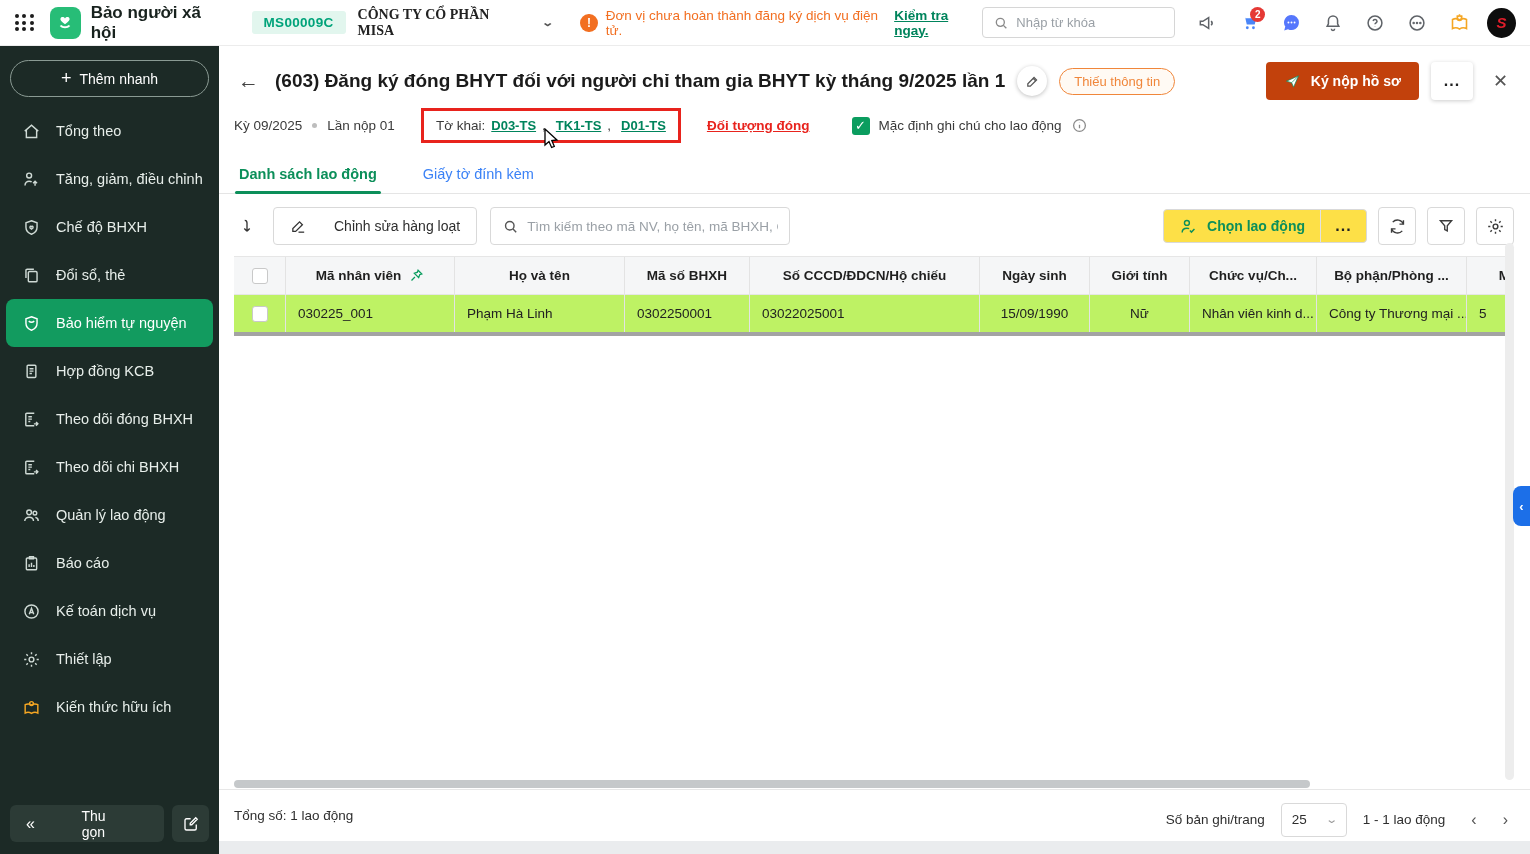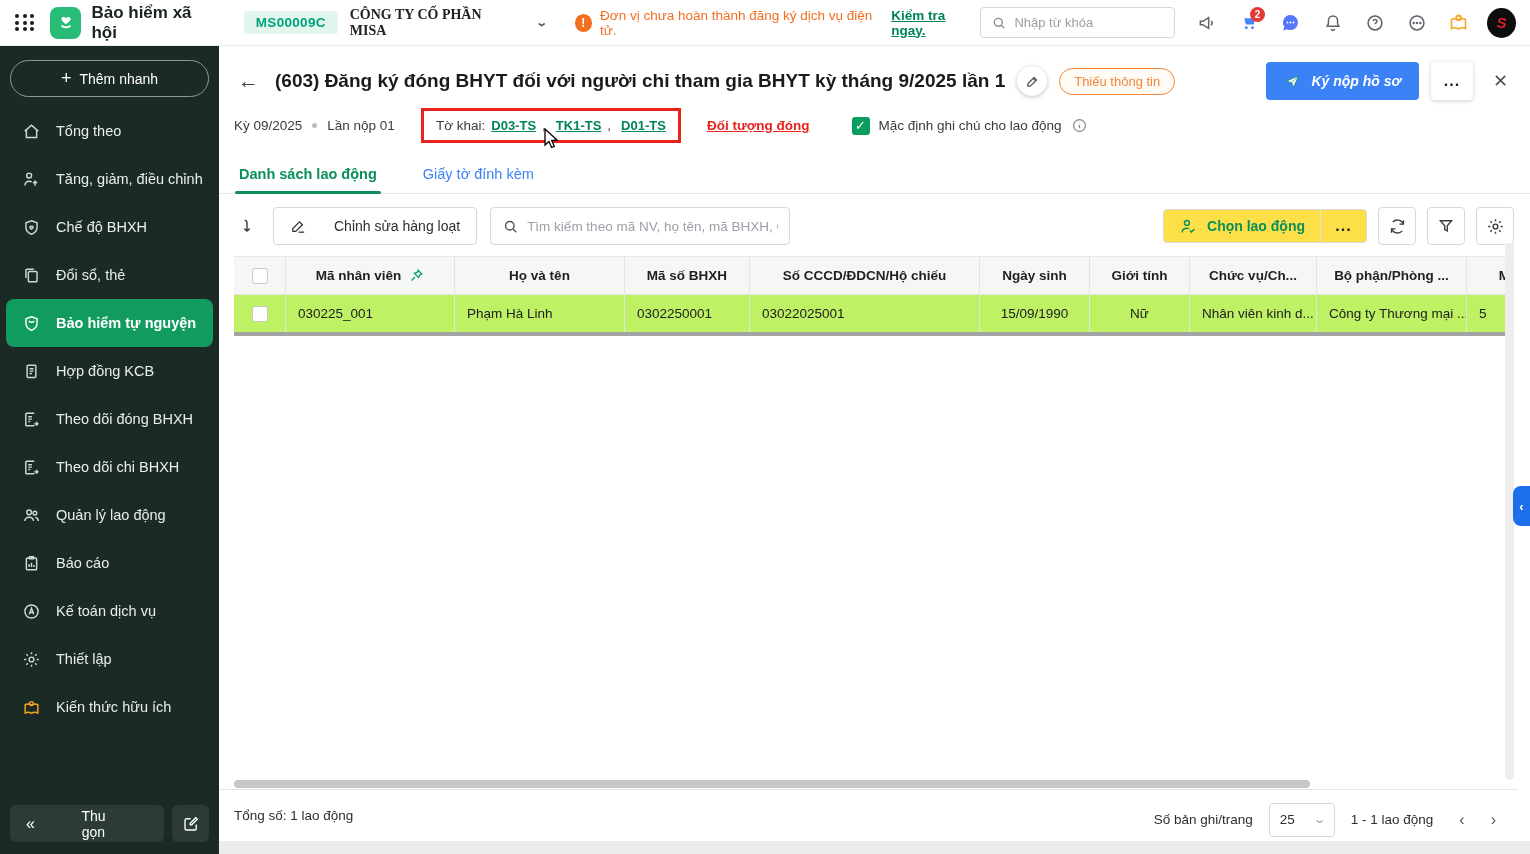--- a/index.html
+++ b/index.html
@@ -27,38 +27,38 @@
   .tico { width:36px; height:34px; display:flex; align-items:center; justify-content:center; position:relative; cursor:pointer; color:#5f6368; }
   .cart-badge { position:absolute; top:1px; right:2px; background:#e53935; color:#fff; font-size:10px; font-weight:bold; min-width:15px; height:15px; border-radius:8px; display:flex; align-items:center; justify-content:center; padding:0 3px; }
   .avatar { width:30px; height:30px; border-radius:50%; background:#0d0d0d; color:#e01e2b; display:flex; align-items:center; justify-content:center; font-weight:bold; font-style:italic; font-size:15px; margin-right:14px; cursor:pointer; }
 
   
   .sidebar { position:absolute; top:46px; left:0; width:219px; height:808px; background:#1c2a26; color:#e9efec; z-index:20; }
   .quick-add { margin:14px 10px 10px 10px; height:37px; border:1px solid #8a9a93; border-radius:19px; display:flex; align-items:center; justify-content:center; gap:8px; font-size:14px; color:#fff; cursor:pointer; }
   .nav { }
   .nav-item { height:48px; display:flex; align-items:center; gap:14px; padding-left:22px; font-size:14.5px; cursor:pointer; color:#e7eeea; }
   .nav-item .icon { width:20px; color:#cfdad5; }
-  .nav-item.active { background:#129b5f; margin:0 6px; padding-left:16px; border-radius:8px; color:#fff; font-weight:bold; }
+  .nav-item.active { background:#129b5f; margin:0 6px; padding-left:16px; border-radius:8px; color:#fff; font-weight:normal; }
   .nav-item.active .icon { color:#fff; }
   .nav-item.orange-ic .icon { color:#f5a623; }
   .side-bottom { position:absolute; bottom:12px; left:10px; right:10px; display:flex; gap:8px; }
   .collapse-btn { flex:1; height:37px; background:#2c3b36; border-radius:6px; display:flex; align-items:center; font-size:14px; color:#fff; cursor:pointer; padding:0 16px; }
   .collapse-btn .dbl { font-size:16px; letter-spacing:-2px; margin-right:36px; }
   .collapse-btn span.lbl { flex:1; text-align:center; margin-right:30px; }
   .compose-btn { width:37px; height:37px; background:#2c3b36; border-radius:6px; display:flex; align-items:center; justify-content:center; color:#fff; cursor:pointer; }
 
   
   .main { position:absolute; top:46px; left:219px; width:1311px; height:808px; background:#fff; }
   .page-head { padding:16px 14px 0 15px; display:flex; align-items:center; gap:12px; }
   .back-arrow { font-size:21px; color:#444; cursor:pointer; padding:0 4px; }
   .page-title { font-size:19px; font-weight:bold; color:#1b1b1b; }
   .edit-circle { width:30px; height:30px; border-radius:50%; background:#fff; box-shadow:0 1px 4px rgba(0,0,0,.25); display:flex; align-items:center; justify-content:center; color:#555; cursor:pointer; }
   .status-badge { border:1px solid #f0863a; color:#f0863a; background:#fffaf4; font-size:13px; padding:5px 14px; border-radius:16px; }
   .head-spacer { flex:1; }
-  .submit-btn { height:38px; background:#3b82f6; color:#fff; font-weight:bold; font-size:14px; border:none; border-radius:4px; padding:0 18px; display:flex; align-items:center; gap:10px; cursor:pointer;font-style:italic; }
+  .submit-btn { height:38px; background:#c2410c; color:#fff; font-weight:bold; font-size:14px; border:none; border-radius:4px; padding:0 18px; display:flex; align-items:center; gap:10px; cursor:pointer; }
   .more-btn { width:42px; height:38px; background:#fff; border-radius:4px; box-shadow:0 1px 4px rgba(0,0,0,.2); display:flex; align-items:center; justify-content:center; font-weight:bold; letter-spacing:1px; color:#222; cursor:pointer; }
   .close-x { font-size:18px; color:#555; padding:0 8px; cursor:pointer; }
 
   .meta-row { margin:8px 14px 0 15px; display:flex; align-items:center; font-size:13.5px; color:#3a3a3a; }
   .dot-sep { width:5px; height:5px; border-radius:50%; background:#bdbdbd; margin:0 10px; }
   .tokhai-box { margin-left:26px; border:3px solid #e8231d; padding:7px 12px; display:flex; align-items:center; gap:6px; }
   .tk-link { color:#00845c; font-weight:bold; font-size:13px; text-decoration:underline; cursor:pointer; }
   .tk-comma { color:#3a3a3a; margin-right:4px; }
   .doituong-link { margin-left:26px; color:#e8231d; font-weight:bold; text-decoration:underline; cursor:pointer; }
   .chk-wrap { margin-left:42px; display:flex; align-items:center; gap:9px; }
@@ -94,21 +94,21 @@
   .td.center { justify-content:center; }
   .chk-empty { width:16px; height:16px; border:1px solid #c9c9c9; border-radius:3px; background:#fff; cursor:pointer; }
   .pin-ic { color:#0b9d5f; display:flex; }
 
   
   .vscroll { position:absolute; top:197px; right:16px; width:9px; height:537px; background:#ededed; border-radius:5px; }
   .panel-toggle { position:absolute; top:440px; right:0; width:17px; height:40px; background:#1c6fe8; border-radius:8px 0 0 8px; color:#fff; display:flex; align-items:center; justify-content:center; font-size:13px; font-weight:bold; cursor:pointer; }
   .hscroll { position:absolute; left:15px; bottom:66px; width:1076px; height:8px; background:#c5c8ca; border-radius:4px; }
 
   
-  .mfooter { position:absolute; left:0; right:12px; bottom:13px; height:52px; border-top:1px solid #e7e7e7; display:flex; align-items:center; padding:0 22px 0 15px; font-size:13.5px; color:#2e2e2e; background:#fff; }
+  .mfooter { position:absolute; left:0; right:0; bottom:13px; height:52px; border-top:1px solid #e7e7e7; display:flex; align-items:center; padding:0 22px 0 15px; font-size:13.5px; color:#2e2e2e; background:#fff; }
   .foot-right { margin-left:auto; display:flex; align-items:center; gap:16px;margin-top:8px; }
   .pp-select { width:66px; height:34px; border:1px solid #d9d9d9; border-radius:4px; display:flex; align-items:center; justify-content:space-between; padding:0 10px; cursor:pointer; color:#2e2e2e; }
   .pp-select .chev { color:#999; }
   .pg-arrows { display:flex; align-items:center; gap:26px; font-size:16px; color:#555; margin-left:10px; }
   .pg-arrows span { cursor:pointer; }
   .bottom-gray { position:absolute; left:0; right:0; bottom:0; height:13px; background:#eaecee; }
 
   
   .cursor { position:absolute; left:543px; top:128px; z-index:99; pointer-events:none; }
 </style>
@@ -128,21 +128,21 @@
         <i></i>
         <i></i>
       </span>
   </div>
   <div class="app-logo icon">
     <svg width="18" height="18" viewBox="0 0 24 24" fill="#fff">
         <path d="M12 6c1.5-2.5 5-2.5 6 0 .8 2-1.5 4.5-6 7.5C7.5 10.5 5.2 8 6 6c1-2.5 4.5-2.5 6 0z"></path>
         <path d="M5 16c2 2 4 3 7 3s5-1 7-3l-2-1.5c-1.5 1.2-3 1.8-5 1.8s-3.5-.6-5-1.8z"></path>
       </svg>
   </div>
-  <div class="app-title">Bảo hiểm xã hội</div>
+  <div class="app-title">Bảo người xã hội</div>
   <div class="company-badge">MS00009C</div>
   <div class="company-name">
     <span>CÔNG TY CỔ PHẦN MISA</span>
     <span class="chev">⌄</span>
   </div>
   <div class="warn-wrap">
     <span class="warn-ico">!</span>
     <span class="warn-text">Đơn vị chưa hoàn thành đăng ký dịch vụ điện tử.</span>
     <span class="warn-link">Kiểm tra ngay.</span>
   </div>

